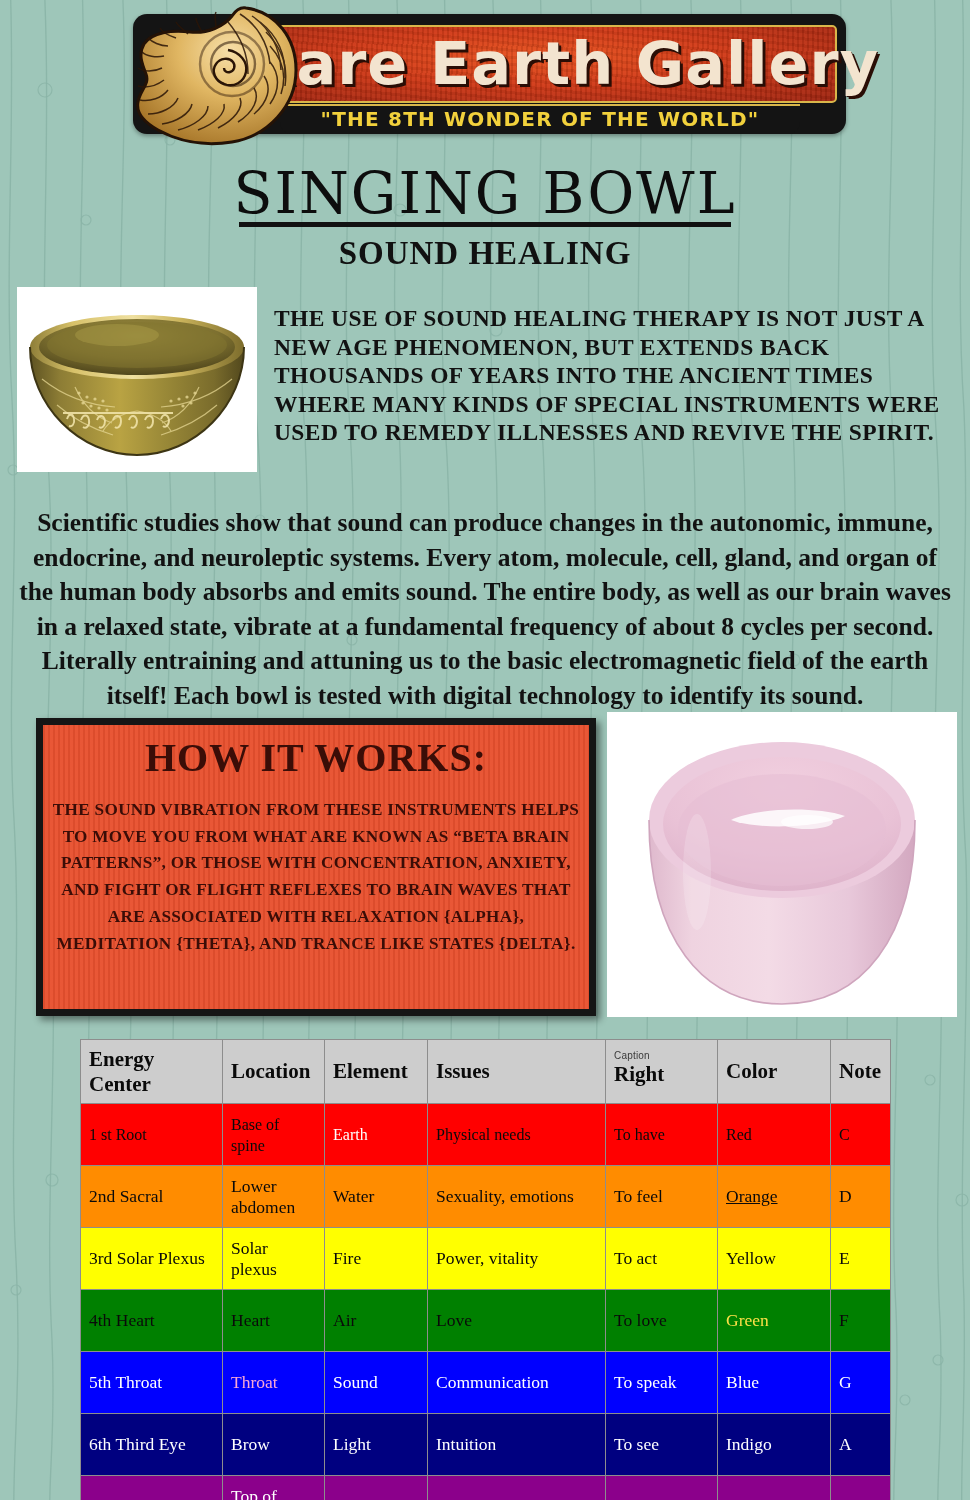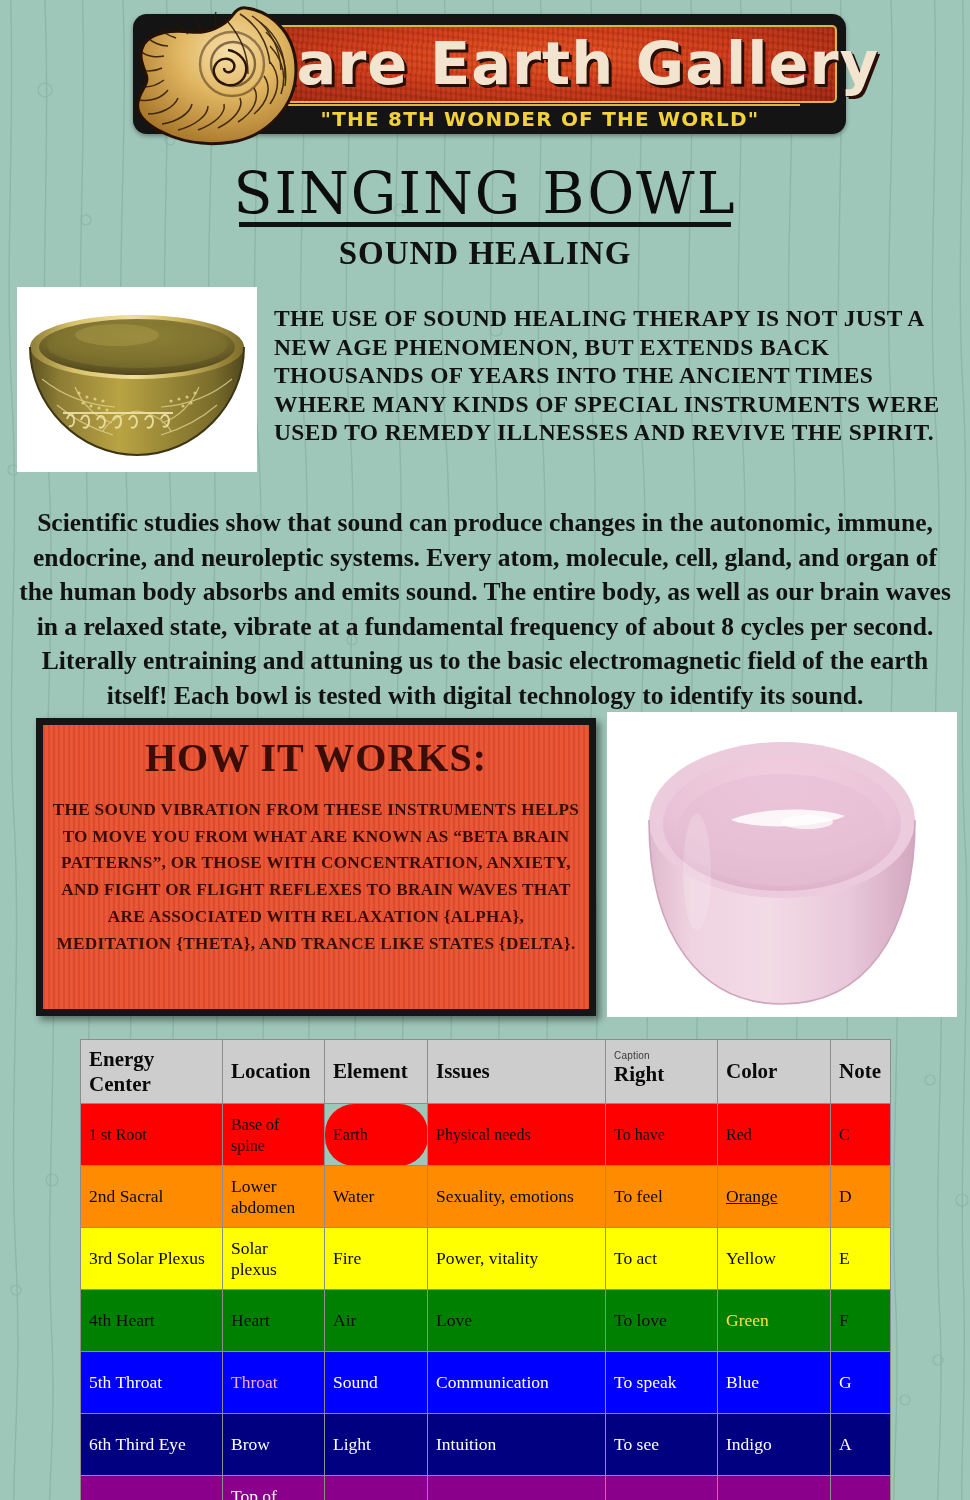--- a/index.html
+++ b/index.html
@@ -521,21 +521,21 @@
             <span class="hdr-label">Right</span>
           </th>
           <th style="background: rgb(205, 205, 205);"><span>Color</span></th>
           <th style="background: rgb(205, 205, 205);"><span>Note</span></th>
         </tr>
       </thead>
       <tbody>
           <tr class="r1 row-dark" style="background: rgb(255, 0, 0);">
             <td class="first-col" style="color: rgb(10, 10, 10);">1 st Root</td>
             <td style="color: rgb(10, 10, 10);">Base of spine</td>
-            <td style="color: #000000; border-radius: 29px;">Earth</td>
+            <td style="color: #ffffff;">Earth</td>
             <td style="color: rgb(10, 10, 10);">Physical needs</td>
             <td style="color: rgb(10, 10, 10);">To have</td>
             <td style="color: rgb(10, 10, 10);">Red</td>
             <td style="color: rgb(10, 10, 10);">C</td>
           </tr>
           <tr class="row-dark" style="background: rgb(255, 140, 0);">
             <td class="first-col" style="color: rgb(10, 10, 10);">2nd Sacral</td>
             <td style="color: rgb(10, 10, 10);">Lower abdomen</td>
             <td style="color: rgb(10, 10, 10);">Water</td>
             <td style="color: rgb(10, 10, 10);">Sexuality, emotions</td>

